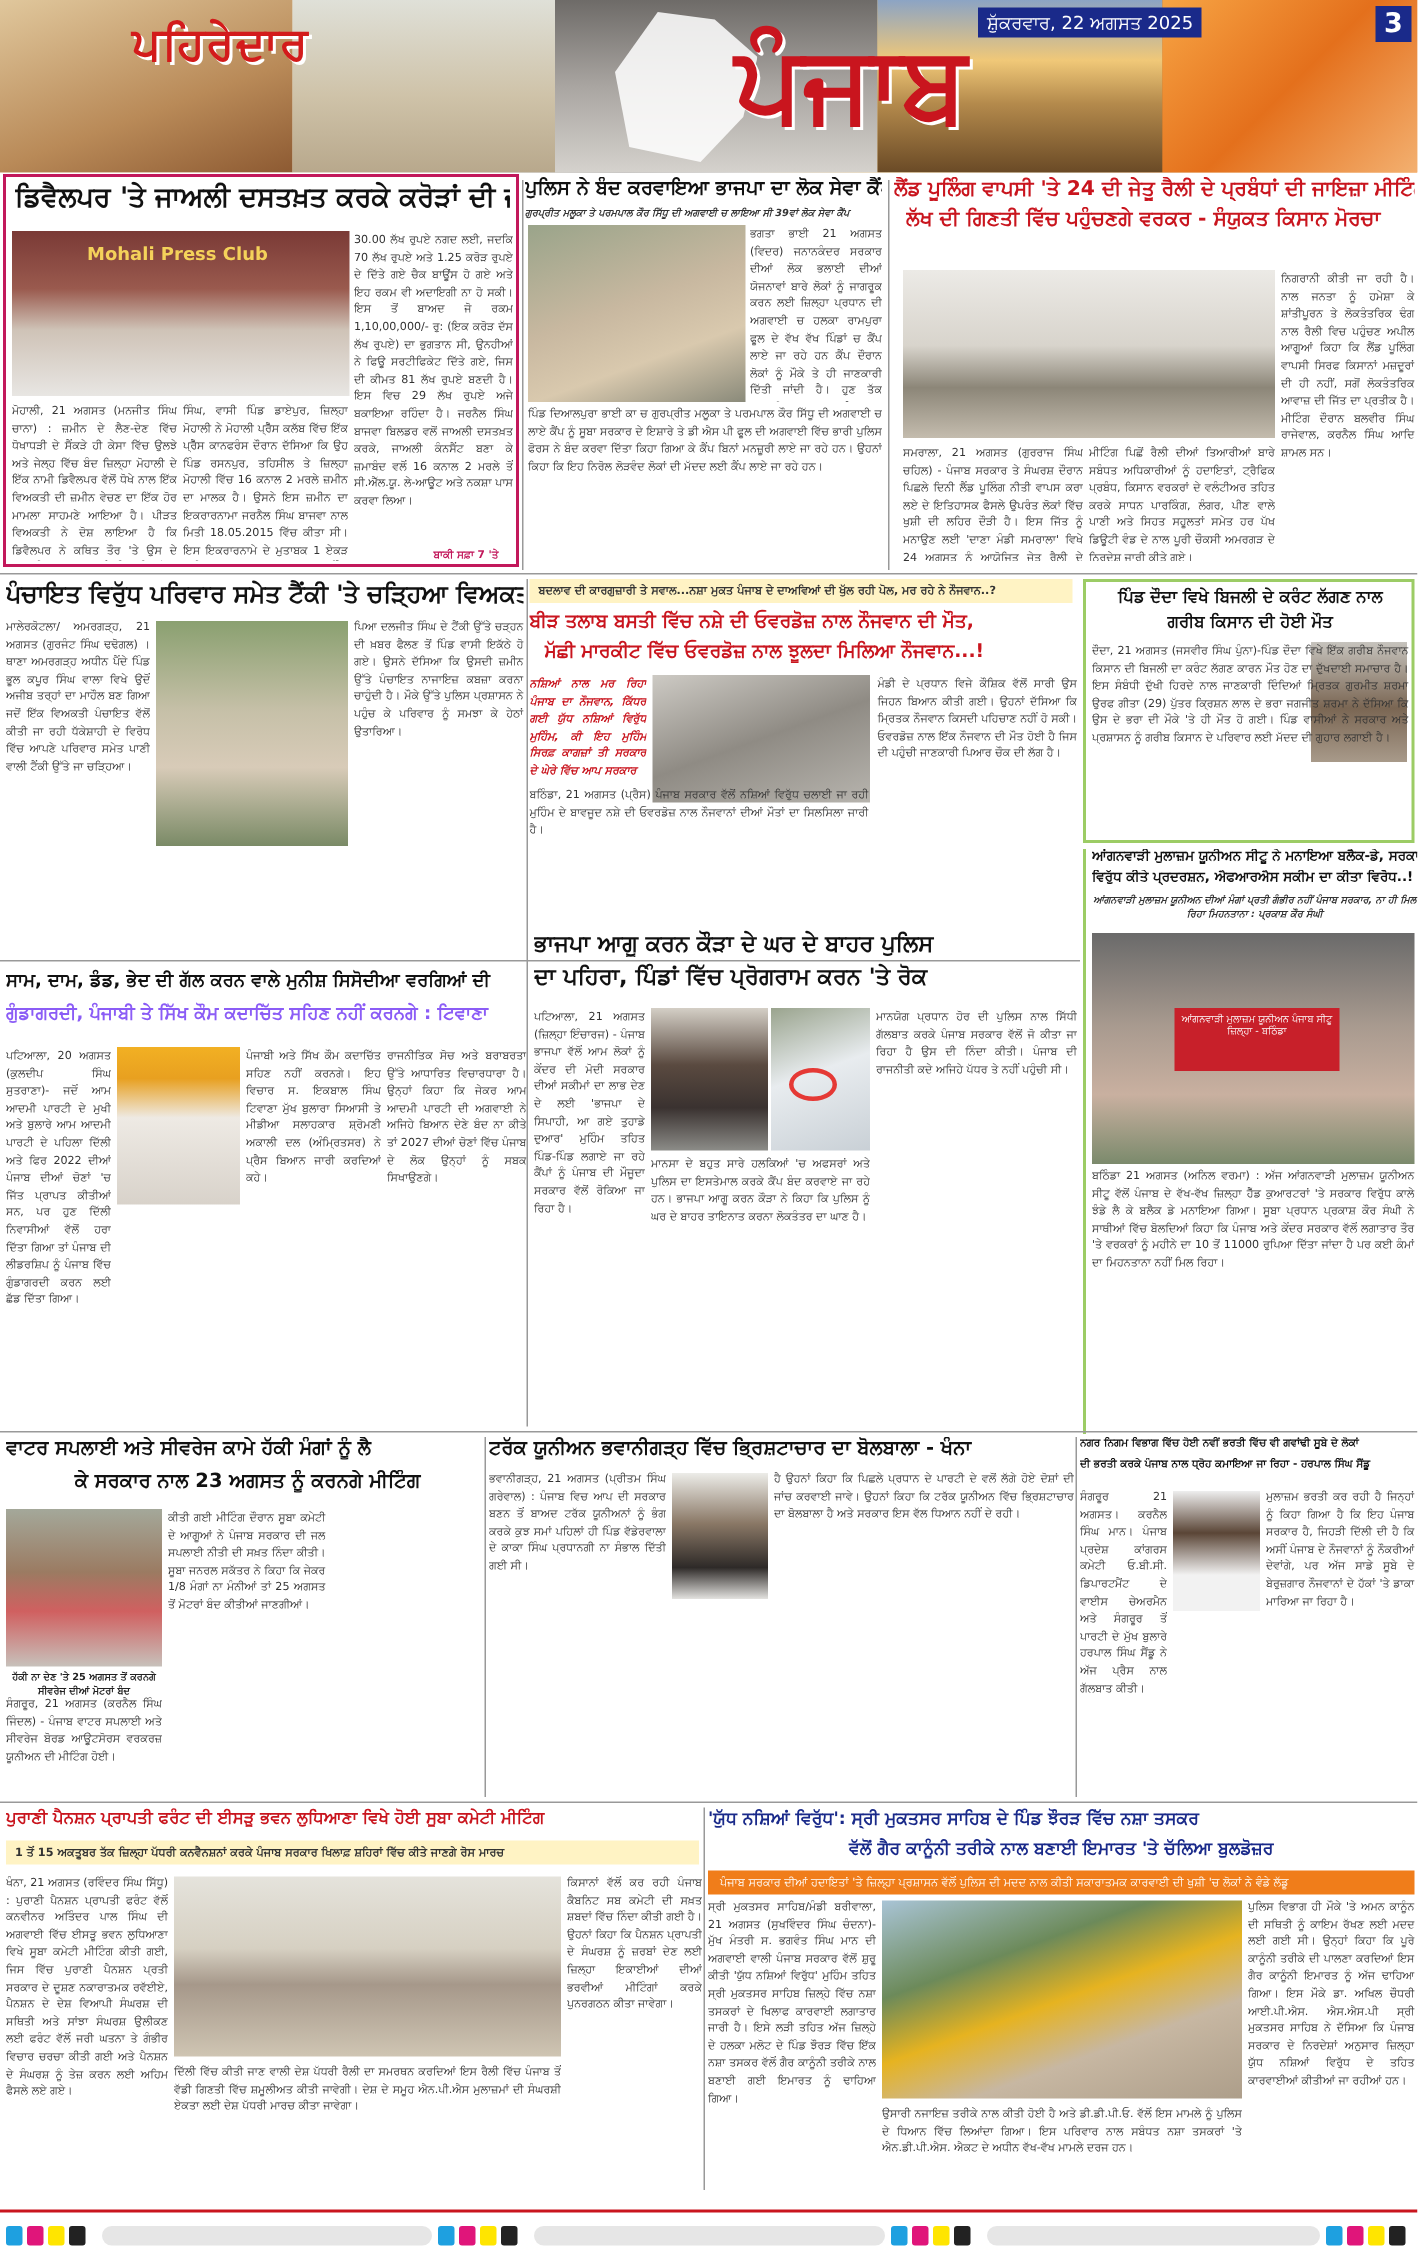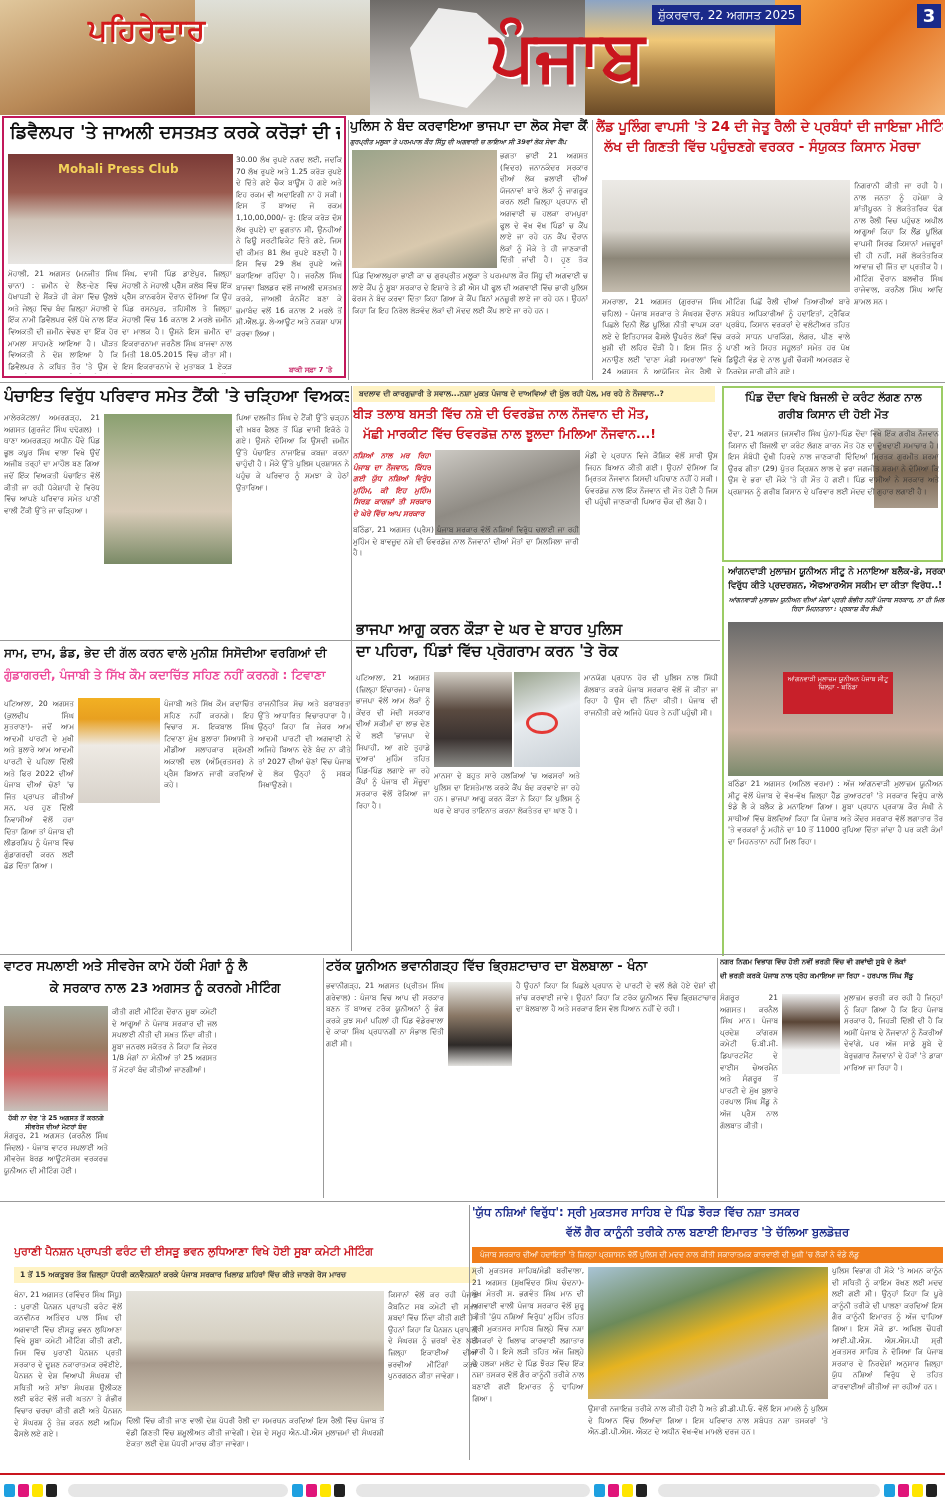--- a/index.html
+++ b/index.html
@@ -100,21 +100,21 @@
   <div class="abs hl" style="left:4px;top:14px;width:217px;font-size:9px;color:#111;">ਵਿਰੁੱਧ ਕੀਤੇ ਪ੍ਰਦਰਸ਼ਨ, ਐਫਆਰਐਸ ਸਕੀਮ ਦਾ ਕੀਤਾ ਵਿਰੋਧ..!</div>
   <div class="abs col" style="left:4px;top:30px;width:217px;height:24px;font-size:6.5px;line-height:9px;font-style:italic;font-weight:bold;text-align:center;">ਆਂਗਨਵਾੜੀ ਮੁਲਾਜ਼ਮ ਯੂਨੀਅਨ ਦੀਆਂ ਮੰਗਾਂ ਪ੍ਰਤੀ ਗੰਭੀਰ ਨਹੀਂ ਪੰਜਾਬ ਸਰਕਾਰ, ਨਾ ਹੀ ਮਿਲ ਰਿਹਾ ਮਿਹਨਤਾਨਾ : ਪ੍ਰਕਾਸ਼ ਕੌਰ ਸੰਘੀ</div>
   <div class="abs img" style="left:4px;top:56px;width:215px;height:154px;background:linear-gradient(180deg,#6a6a6a,#a89a8f 40%,#c9b0a0 70%,#7b8a6c);">
     <div class="abs" style="left:55px;top:50px;width:110px;height:42px;background:#c8202a;color:#fff;font-size:6.5px;padding:3px;text-align:center;">ਆਂਗਨਵਾੜੀ ਮੁਲਾਜ਼ਮ ਯੂਨੀਅਨ ਪੰਜਾਬ ਸੀਟੂ ਜ਼ਿਲ੍ਹਾ - ਬਠਿੰਡਾ</div>
   </div>
   <div class="abs col" style="left:4px;top:212px;width:215px;height:176px;">ਬਠਿੰਡਾ 21 ਅਗਸਤ (ਅਨਿਲ ਵਰਮਾ) : ਅੱਜ ਆਂਗਨਵਾੜੀ ਮੁਲਾਜ਼ਮ ਯੂਨੀਅਨ ਸੀਟੂ ਵੱਲੋਂ ਪੰਜਾਬ ਦੇ ਵੱਖ-ਵੱਖ ਜ਼ਿਲ੍ਹਾ ਹੈੱਡ ਕੁਆਰਟਰਾਂ 'ਤੇ ਸਰਕਾਰ ਵਿਰੁੱਧ ਕਾਲੇ ਝੰਡੇ ਲੈ ਕੇ ਬਲੈਕ ਡੇ ਮਨਾਇਆ ਗਿਆ। ਸੂਬਾ ਪ੍ਰਧਾਨ ਪ੍ਰਕਾਸ਼ ਕੌਰ ਸੰਘੀ ਨੇ ਸਾਥੀਆਂ ਵਿੱਚ ਬੋਲਦਿਆਂ ਕਿਹਾ ਕਿ ਪੰਜਾਬ ਅਤੇ ਕੇਂਦਰ ਸਰਕਾਰ ਵੱਲੋਂ ਲਗਾਤਾਰ ਤੌਰ 'ਤੇ ਵਰਕਰਾਂ ਨੂੰ ਮਹੀਨੇ ਦਾ 10 ਤੋਂ 11000 ਰੁਪਿਆ ਦਿੱਤਾ ਜਾਂਦਾ ਹੈ ਪਰ ਕਈ ਕੰਮਾਂ ਦਾ ਮਿਹਨਤਾਨਾ ਨਹੀਂ ਮਿਲ ਰਿਹਾ।</div>
 </div>
 
 <div class="abs" style="left:4px;top:646px;width:347px;height:305px;">
   <div class="abs hl" style="left:0;top:0;width:347px;font-size:12px;color:#111;">ਸਾਮ, ਦਾਮ, ਡੰਡ, ਭੇਦ ਦੀ ਗੱਲ ਕਰਨ ਵਾਲੇ ਮੁਨੀਸ਼ ਸਿਸੋਦੀਆ ਵਰਗਿਆਂ ਦੀ</div>
-  <div class="abs hl" style="left:0;top:22px;width:347px;font-size:12px;color:#ec4899;">ਗੁੰਡਾਗਰਦੀ, ਪੰਜਾਬੀ ਤੇ ਸਿੱਖ ਕੌਮ ਕਦਾਚਿੱਤ ਸਹਿਣ ਨਹੀਂ ਕਰਨਗੇ : ਟਿਵਾਣਾ</div>
+  <div class="abs hl" style="left:0;top:22px;width:347px;font-size:12px;color:#8b5cf6;">ਗੁੰਡਾਗਰਦੀ, ਪੰਜਾਬੀ ਤੇ ਸਿੱਖ ਕੌਮ ਕਦਾਚਿੱਤ ਸਹਿਣ ਨਹੀਂ ਕਰਨਗੇ : ਟਿਵਾਣਾ</div>
   <div class="abs col" style="left:0;top:52px;width:70px;height:250px;">ਪਟਿਆਲਾ, 20 ਅਗਸਤ (ਕੁਲਦੀਪ ਸਿੰਘ ਸੁਤਰਾਣਾ)- ਜਦੋਂ ਆਮ ਆਦਮੀ ਪਾਰਟੀ ਦੇ ਮੁਖੀ ਅਤੇ ਬੁਲਾਰੇ ਆਮ ਆਦਮੀ ਪਾਰਟੀ ਦੇ ਪਹਿਲਾ ਦਿੱਲੀ ਅਤੇ ਫਿਰ 2022 ਦੀਆਂ ਪੰਜਾਬ ਦੀਆਂ ਚੋਣਾਂ 'ਚ ਜਿੱਤ ਪ੍ਰਾਪਤ ਕੀਤੀਆਂ ਸਨ, ਪਰ ਹੁਣ ਦਿੱਲੀ ਨਿਵਾਸੀਆਂ ਵੱਲੋਂ ਹਰਾ ਦਿੱਤਾ ਗਿਆ ਤਾਂ ਪੰਜਾਬ ਦੀ ਲੀਡਰਸ਼ਿਪ ਨੂੰ ਪੰਜਾਬ ਵਿੱਚ ਗੁੰਡਾਗਰਦੀ ਕਰਨ ਲਈ ਛੱਡ ਦਿੱਤਾ ਗਿਆ।</div>
   <div class="abs img" style="left:74px;top:52px;width:82px;height:105px;background:linear-gradient(180deg,#f2b023 0%,#e8a020 20%,#eeeae4 45%,#d8d2ca 100%);"></div>
   <div class="abs col" style="left:160px;top:52px;width:90px;height:250px;">ਪੰਜਾਬੀ ਅਤੇ ਸਿੱਖ ਕੌਮ ਕਦਾਚਿੱਤ ਸਹਿਣ ਨਹੀਂ ਕਰਨਗੇ। ਇਹ ਵਿਚਾਰ ਸ. ਇਕਬਾਲ ਸਿੰਘ ਟਿਵਾਣਾ ਮੁੱਖ ਬੁਲਾਰਾ ਸਿਆਸੀ ਤੇ ਮੀਡੀਆ ਸਲਾਹਕਾਰ ਸ਼੍ਰੋਮਣੀ ਅਕਾਲੀ ਦਲ (ਅੰਮ੍ਰਿਤਸਰ) ਨੇ ਪ੍ਰੈਸ ਬਿਆਨ ਜਾਰੀ ਕਰਦਿਆਂ ਕਹੇ।</div>
   <div class="abs col" style="left:254px;top:52px;width:93px;height:250px;">ਰਾਜਨੀਤਿਕ ਸੋਚ ਅਤੇ ਬਰਾਬਰਤਾ ਉੱਤੇ ਆਧਾਰਿਤ ਵਿਚਾਰਧਾਰਾ ਹੈ। ਉਨ੍ਹਾਂ ਕਿਹਾ ਕਿ ਜੇਕਰ ਆਮ ਆਦਮੀ ਪਾਰਟੀ ਦੀ ਅਗਵਾਈ ਨੇ ਅਜਿਹੇ ਬਿਆਨ ਦੇਣੇ ਬੰਦ ਨਾ ਕੀਤੇ ਤਾਂ 2027 ਦੀਆਂ ਚੋਣਾਂ ਵਿੱਚ ਪੰਜਾਬ ਦੇ ਲੋਕ ਉਨ੍ਹਾਂ ਨੂੰ ਸਬਕ ਸਿਖਾਉਣਗੇ।</div>
 </div>
 
 <div class="abs" style="left:356px;top:620px;width:362px;height:305px;">
   <div class="abs hl" style="left:0;top:0;width:362px;font-size:15px;color:#111;">ਭਾਜਪਾ ਆਗੂ ਕਰਨ ਕੌੜਾ ਦੇ ਘਰ ਦੇ ਬਾਹਰ ਪੁਲਿਸ</div>
   <div class="abs hl" style="left:0;top:22px;width:362px;font-size:15px;color:#111;">ਦਾ ਪਹਿਰਾ, ਪਿੰਡਾਂ ਵਿੱਚ ਪ੍ਰੋਗਰਾਮ ਕਰਨ 'ਤੇ ਰੋਕ</div>
   <div class="abs col" style="left:0;top:52px;width:74px;height:250px;">ਪਟਿਆਲਾ, 21 ਅਗਸਤ (ਜ਼ਿਲ੍ਹਾ ਇੰਚਾਰਜ) - ਪੰਜਾਬ ਭਾਜਪਾ ਵੱਲੋਂ ਆਮ ਲੋਕਾਂ ਨੂੰ ਕੇਂਦਰ ਦੀ ਮੋਦੀ ਸਰਕਾਰ ਦੀਆਂ ਸਕੀਮਾਂ ਦਾ ਲਾਭ ਦੇਣ ਦੇ ਲਈ 'ਭਾਜਪਾ ਦੇ ਸਿਪਾਹੀ, ਆ ਗਏ ਤੁਹਾਡੇ ਦੁਆਰ' ਮੁਹਿੰਮ ਤਹਿਤ ਪਿੰਡ-ਪਿੰਡ ਲਗਾਏ ਜਾ ਰਹੇ ਕੈਂਪਾਂ ਨੂੰ ਪੰਜਾਬ ਦੀ ਮੌਜੂਦਾ ਸਰਕਾਰ ਵੱਲੋਂ ਰੋਕਿਆ ਜਾ ਰਿਹਾ ਹੈ।</div>
@@ -143,21 +143,21 @@
 </div>
 
 <div class="abs" style="left:720px;top:958px;width:223px;height:240px;">
   <div class="abs hl" style="left:0;top:0;width:223px;font-size:7px;color:#111;">ਨਗਰ ਨਿਗਮ ਵਿਭਾਗ ਵਿੱਚ ਹੋਈ ਨਵੀਂ ਭਰਤੀ ਵਿੱਚ ਵੀ ਗਵਾਂਢੀ ਸੂਬੇ ਦੇ ਲੋਕਾਂ</div>
   <div class="abs hl" style="left:0;top:14px;width:223px;font-size:7px;color:#111;">ਦੀ ਭਰਤੀ ਕਰਕੇ ਪੰਜਾਬ ਨਾਲ ਧ੍ਰੋਹ ਕਮਾਇਆ ਜਾ ਰਿਹਾ - ਹਰਪਾਲ ਸਿੰਘ ਸੈਂਡੂ</div>
   <div class="abs col" style="left:0;top:34px;width:58px;height:204px;">ਸੰਗਰੂਰ 21 ਅਗਸਤ। ਕਰਨੈਲ ਸਿੰਘ ਮਾਨ। ਪੰਜਾਬ ਪ੍ਰਦੇਸ਼ ਕਾਂਗਰਸ ਕਮੇਟੀ ਓ.ਬੀ.ਸੀ. ਡਿਪਾਰਟਮੈਂਟ ਦੇ ਵਾਈਸ ਚੇਅਰਮੈਨ ਅਤੇ ਸੰਗਰੂਰ ਤੋਂ ਪਾਰਟੀ ਦੇ ਮੁੱਖ ਬੁਲਾਰੇ ਹਰਪਾਲ ਸਿੰਘ ਸੈਂਡੂ ਨੇ ਅੱਜ ਪ੍ਰੈਸ ਨਾਲ ਗੱਲਬਾਤ ਕੀਤੀ।</div>
   <div class="abs img" style="left:62px;top:36px;width:58px;height:80px;background:linear-gradient(180deg,#eeeeee,#5a4536 35%,#f2f2f2 70%);"></div>
   <div class="abs col" style="left:124px;top:34px;width:99px;height:204px;">ਮੁਲਾਜ਼ਮ ਭਰਤੀ ਕਰ ਰਹੀ ਹੈ ਜਿਨ੍ਹਾਂ ਨੂੰ ਕਿਹਾ ਗਿਆ ਹੈ ਕਿ ਇਹ ਪੰਜਾਬ ਸਰਕਾਰ ਹੈ, ਜਿਹੜੀ ਦਿੱਲੀ ਦੀ ਹੈ ਕਿ ਅਸੀਂ ਪੰਜਾਬ ਦੇ ਨੌਜਵਾਨਾਂ ਨੂੰ ਨੌਕਰੀਆਂ ਦੇਵਾਂਗੇ, ਪਰ ਅੱਜ ਸਾਡੇ ਸੂਬੇ ਦੇ ਬੇਰੁਜ਼ਗਾਰ ਨੌਜਵਾਨਾਂ ਦੇ ਹੱਕਾਂ 'ਤੇ ਡਾਕਾ ਮਾਰਿਆ ਜਾ ਰਿਹਾ ਹੈ।</div>
 </div>
 
-<div class="abs" style="left:14px;top:1205px;width:464px;height:255px;margin-top:40px;">
+<div class="abs" style="left:4px;top:1205px;width:464px;height:255px;">
   <div class="abs hl" style="left:0;top:0;width:464px;font-size:11px;color:#c9151e;">ਪੁਰਾਣੀ ਪੈਨਸ਼ਨ ਪ੍ਰਾਪਤੀ ਫਰੰਟ ਦੀ ਈਸੜੂ ਭਵਨ ਲੁਧਿਆਣਾ ਵਿਖੇ ਹੋਈ ਸੂਬਾ ਕਮੇਟੀ ਮੀਟਿੰਗ</div>
   <div class="abs tag hl" style="left:0;top:22px;width:462px;font-size:7.5px;">1 ਤੋਂ 15 ਅਕਤੂਬਰ ਤੱਕ ਜ਼ਿਲ੍ਹਾ ਪੱਧਰੀ ਕਨਵੈਨਸ਼ਨਾਂ ਕਰਕੇ ਪੰਜਾਬ ਸਰਕਾਰ ਖਿਲਾਫ਼ ਸ਼ਹਿਰਾਂ ਵਿੱਚ ਕੀਤੇ ਜਾਣਗੇ ਰੋਸ ਮਾਰਚ</div>
   <div class="abs col" style="left:0;top:44px;width:108px;height:208px;">ਖੰਨਾ, 21 ਅਗਸਤ (ਰਵਿੰਦਰ ਸਿੰਘ ਸਿੱਧੂ) : ਪੁਰਾਣੀ ਪੈਨਸ਼ਨ ਪ੍ਰਾਪਤੀ ਫਰੰਟ ਵੱਲੋਂ ਕਨਵੀਨਰ ਅਤਿੰਦਰ ਪਾਲ ਸਿੰਘ ਦੀ ਅਗਵਾਈ ਵਿੱਚ ਈਸੜੂ ਭਵਨ ਲੁਧਿਆਣਾ ਵਿਖੇ ਸੂਬਾ ਕਮੇਟੀ ਮੀਟਿੰਗ ਕੀਤੀ ਗਈ, ਜਿਸ ਵਿੱਚ ਪੁਰਾਣੀ ਪੈਨਸ਼ਨ ਪ੍ਰਤੀ ਸਰਕਾਰ ਦੇ ਦੂਸ਼ਣ ਨਕਾਰਾਤਮਕ ਰਵੱਈਏ, ਪੈਨਸ਼ਨ ਦੇ ਦੇਸ਼ ਵਿਆਪੀ ਸੰਘਰਸ਼ ਦੀ ਸਥਿਤੀ ਅਤੇ ਸਾਂਝਾ ਸੰਘਰਸ਼ ਉਲੀਕਣ ਲਈ ਫਰੰਟ ਵੱਲੋਂ ਜਰੀ ਘਤਨਾ ਤੇ ਗੰਭੀਰ ਵਿਚਾਰ ਚਰਚਾ ਕੀਤੀ ਗਈ ਅਤੇ ਪੈਨਸ਼ਨ ਦੇ ਸੰਘਰਸ਼ ਨੂੰ ਤੇਜ਼ ਕਰਨ ਲਈ ਅਹਿਮ ਫੈਸਲੇ ਲਏ ਗਏ।</div>
   <div class="abs img" style="left:112px;top:46px;width:258px;height:120px;background:linear-gradient(180deg,#e5e3dc 0%,#d6d0c2 40%,#a6988a 60%,#cfc5b3 100%);"></div>
   <div class="abs col" style="left:374px;top:44px;width:90px;height:208px;">ਕਿਸਾਨਾਂ ਵੱਲੋਂ ਕਰ ਰਹੀ ਪੰਜਾਬ ਕੈਬਨਿਟ ਸਬ ਕਮੇਟੀ ਦੀ ਸਖ਼ਤ ਸ਼ਬਦਾਂ ਵਿੱਚ ਨਿੰਦਾ ਕੀਤੀ ਗਈ ਹੈ। ਉਹਨਾਂ ਕਿਹਾ ਕਿ ਪੈਨਸ਼ਨ ਪ੍ਰਾਪਤੀ ਦੇ ਸੰਘਰਸ਼ ਨੂੰ ਜ਼ਰਬਾਂ ਦੇਣ ਲਈ ਜ਼ਿਲ੍ਹਾ ਇਕਾਈਆਂ ਦੀਆਂ ਭਰਵੀਆਂ ਮੀਟਿੰਗਾਂ ਕਰਕੇ ਪੁਨਰਗਠਨ ਕੀਤਾ ਜਾਵੇਗਾ।</div>
   <div class="abs col" style="left:112px;top:170px;width:258px;height:82px;">ਦਿੱਲੀ ਵਿੱਚ ਕੀਤੀ ਜਾਣ ਵਾਲੀ ਦੇਸ਼ ਪੱਧਰੀ ਰੈਲੀ ਦਾ ਸਮਰਥਨ ਕਰਦਿਆਂ ਇਸ ਰੈਲੀ ਵਿੱਚ ਪੰਜਾਬ ਤੋਂ ਵੱਡੀ ਗਿਣਤੀ ਵਿੱਚ ਸ਼ਮੂਲੀਅਤ ਕੀਤੀ ਜਾਵੇਗੀ। ਦੇਸ਼ ਦੇ ਸਮੂਹ ਐਨ.ਪੀ.ਐਸ ਮੁਲਾਜ਼ਮਾਂ ਦੀ ਸੰਘਰਸ਼ੀ ਏਕਤਾ ਲਈ ਦੇਸ਼ ਪੱਧਰੀ ਮਾਰਚ ਕੀਤਾ ਜਾਵੇਗਾ।</div>
 </div>
 
 <div class="abs" style="left:472px;top:1205px;width:471px;height:255px;">
   <div class="abs hl" style="left:0;top:0;width:471px;font-size:11.5px;color:#1a2a8a;">'ਯੁੱਧ ਨਸ਼ਿਆਂ ਵਿਰੁੱਧ': ਸ੍ਰੀ ਮੁਕਤਸਰ ਸਾਹਿਬ ਦੇ ਪਿੰਡ ਝੌਰੜ ਵਿੱਚ ਨਸ਼ਾ ਤਸਕਰ</div>

